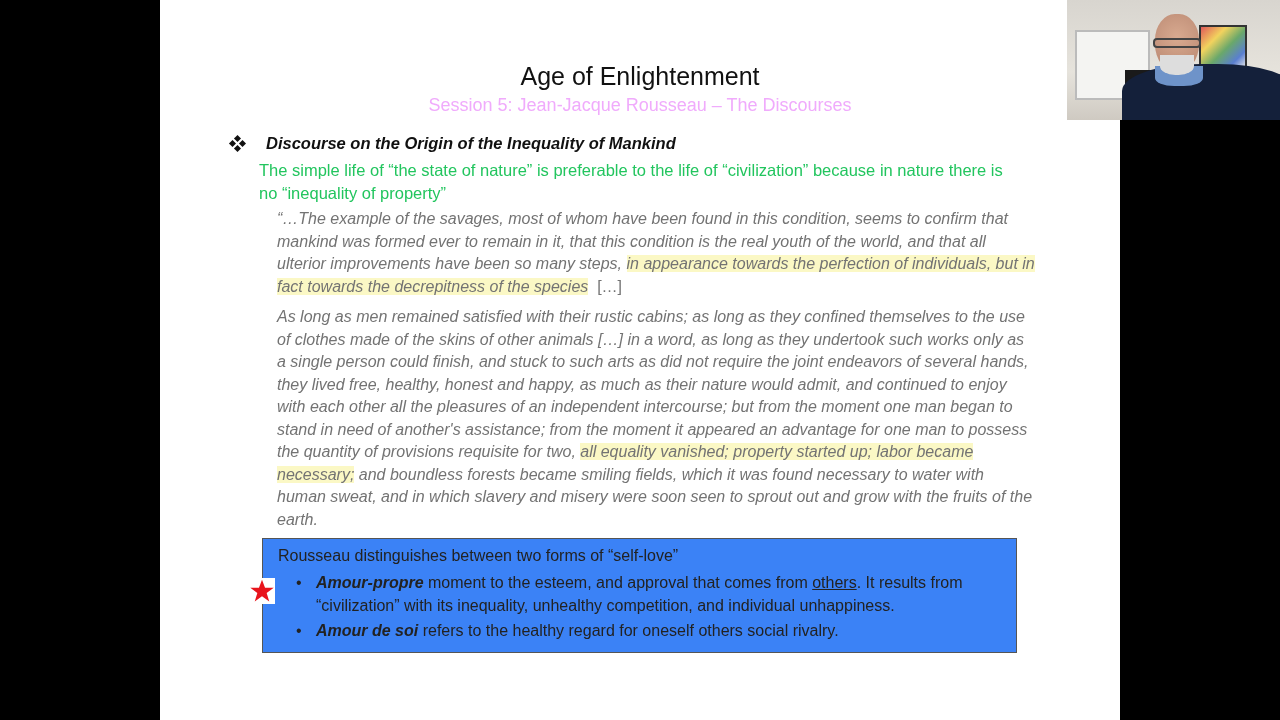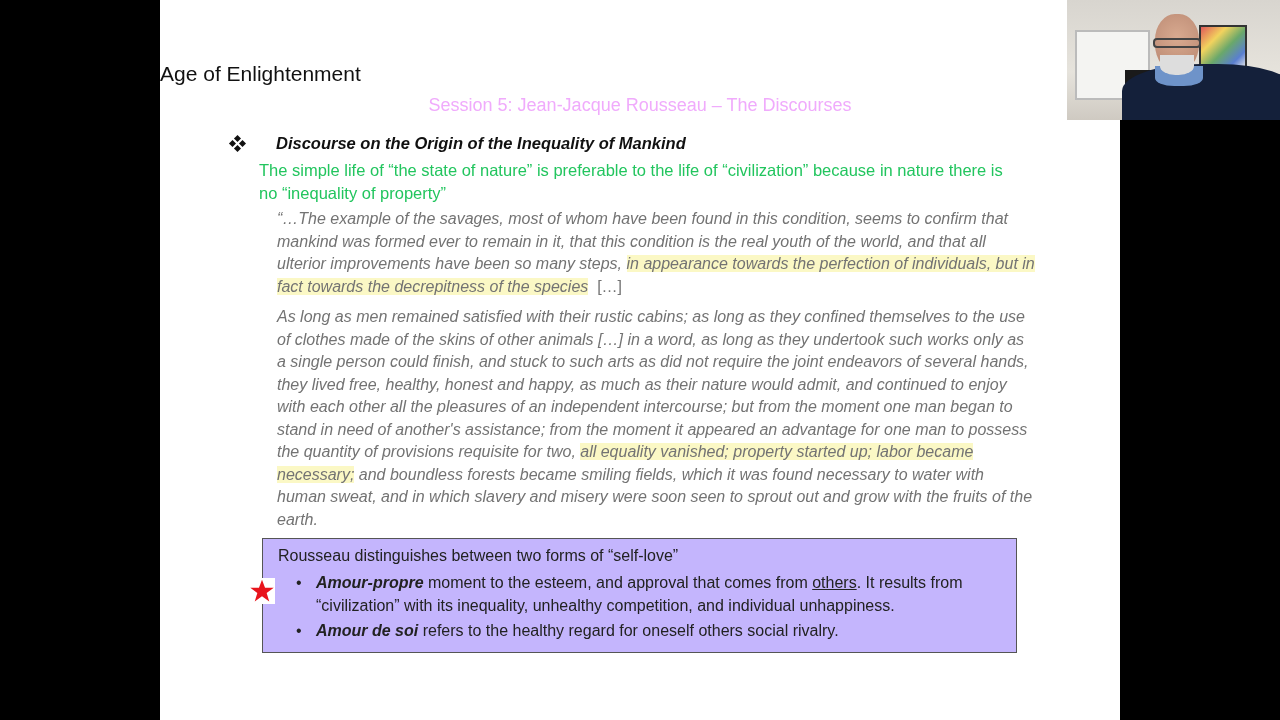--- a/index.html
+++ b/index.html
@@ -14,36 +14,36 @@
   .webcam .painting { position: absolute; left: 132px; top: 25px; width: 48px; height: 45px; border: 2px solid #333;
             background: linear-gradient(135deg, #e05a5a 0%, #f2d35e 30%, #6aa86a 55%, #5a7fd0 80%, #e8e8e8 100%); }
   .webcam .monitor { position: absolute; left: 58px; top: 70px; width: 35px; height: 40px; background: #1a1a1a; }
   .webcam .head { position: absolute; left: 88px; top: 14px; width: 44px; height: 58px; border-radius: 45% 45% 48% 48%;
             background: radial-gradient(circle at 50% 40%, #d8aa90 0%, #c08f78 70%, #a87a66 100%); }
   .webcam .glasses { position: absolute; left: 86px; top: 38px; width: 48px; height: 10px; border: 2px solid #444; border-radius: 4px; }
   .webcam .beard { position: absolute; left: 93px; top: 55px; width: 34px; height: 20px; border-radius: 0 0 45% 45%; background: #ddd; }
   .webcam .body { position: absolute; left: 55px; top: 64px; width: 175px; height: 60px; border-radius: 45% 45% 0 0; background: #14203a; }
   .webcam .collar { position: absolute; left: 88px; top: 66px; width: 48px; height: 20px; background: #6e93c9; border-radius: 0 0 40% 40%; }
 
-  .title { position: absolute; left: 160px; top: 62px; width: 960px; font-size: 21px; color: #111; }
+  .title { position: absolute; left: 160px; top: 62px; width: 960px; text-align: center; font-size: 25px; color: #111; }
   .subtitle { position: absolute; left: 160px; top: 95px; width: 960px; text-align: center; font-size: 18px; color: #f0abfc; }
 
-  .bullet-heading { position: absolute; left: 230px; top: 134px; display: flex; align-items: center; gap: 30px; }
+  .bullet-heading { position: absolute; left: 230px; top: 134px; display: flex; align-items: center; gap: 20px; }
   .diamond-icon { width: 16px; height: 16px; position: relative; }
   .diamond-icon i { position: absolute; width: 5px; height: 5px; background: #111; transform: rotate(45deg); }
   .bullet-heading .h { font-size: 16.5px; font-style: italic; font-weight: bold; }
 
   .intro { position: absolute; left: 259px; top: 159px; width: 760px; font-size: 16.5px; line-height: 22.5px; color: #22c55e; }
 
   .quote { position: absolute; left: 277px; width: 760px; font-size: 16px; line-height: 22.5px; font-style: italic; color: #737373; }
   .quote1 { top: 208px; }
   .quote2 { top: 306px; }
   .hl { background: #fbf8c5; }
 
-  .box { position: absolute; left: 262px; top: 538px; width: 755px; height: 115px; border: 1.5px solid #555; background: #c4b5fd; }
+  .box { position: absolute; left: 262px; top: 538px; width: 755px; height: 115px; border: 1.5px solid #555; background: #3b82f6; }
   .box .lead { position: absolute; left: 15px; top: 8px; font-size: 16px; color: #222; }
   .box .item { position: absolute; left: 33px; font-size: 16px; line-height: 23px; color: #222; width: 710px; display: flex; }
   .box .item .dot { width: 20px; flex: none; }
   .box .item1 { top: 32px; }
   .box .item2 { top: 80px; }
   .box .term { font-weight: bold; font-style: italic; }
   .box .u { text-decoration: underline; }
 
   .star-icon { position: absolute; left: 249px; top: 578px; width: 26px; height: 26px; background: #fff; }
   .star-icon svg { display: block; }

